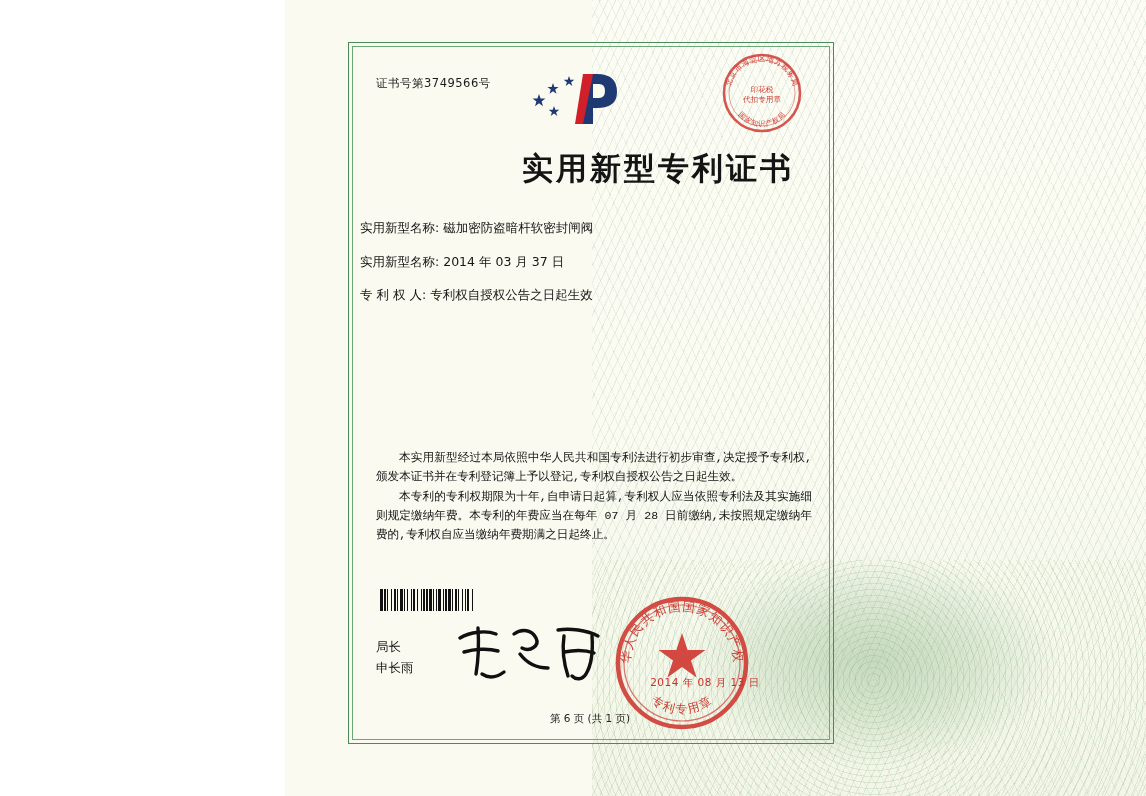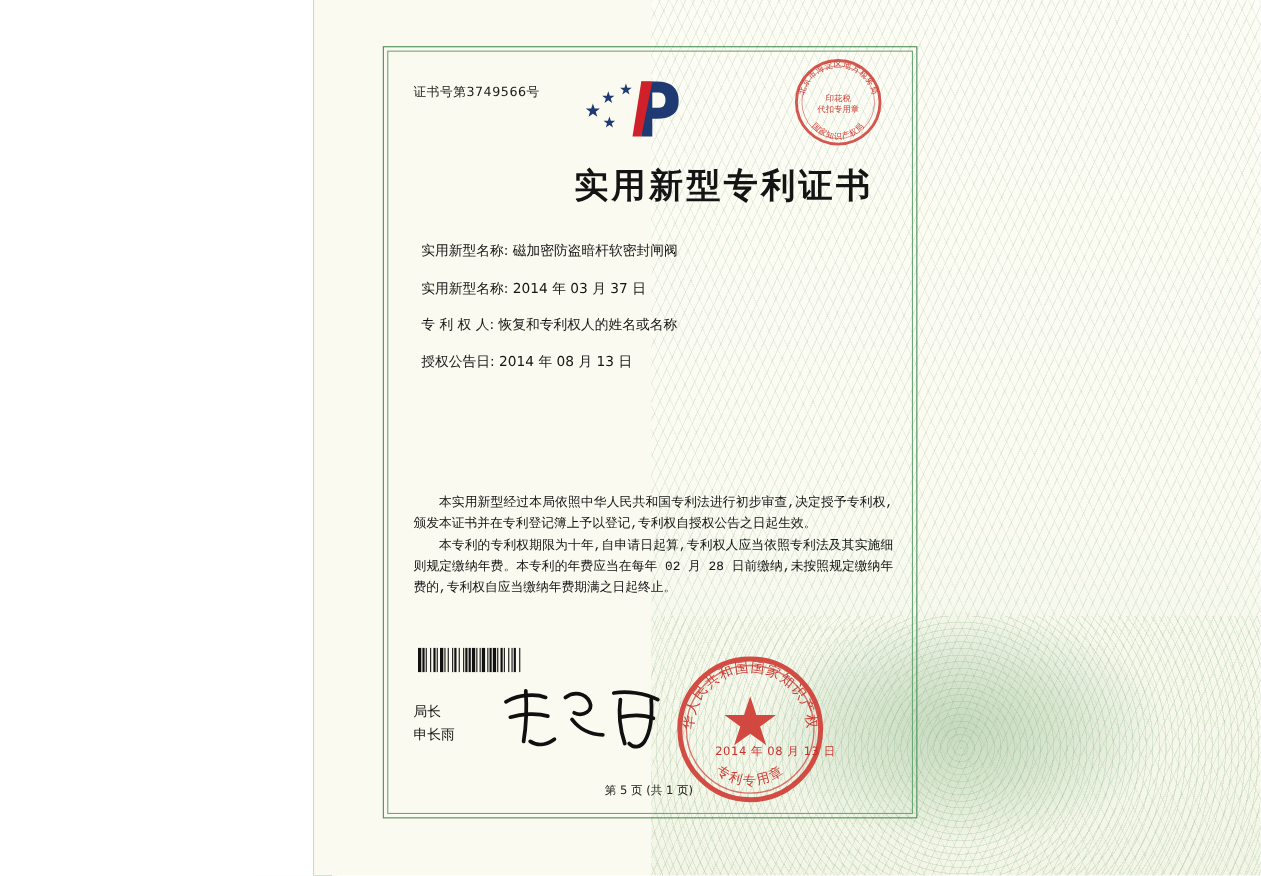--- a/index.html
+++ b/index.html
@@ -121,21 +121,21 @@
     font-size: 31px;
     font-weight: bold;
     letter-spacing: 3px;
     color: #141414;
     font-family: "DejaVu Sans", "Liberation Sans", sans-serif;
     margin-left: 20px;
   }
 
   .fields {
     position: absolute;
-    left: 383px;
+    left: 360px;
     top: 220px;
     width: 440px;
   }
   .field-row {
     font-size: 12.5px;
     color: #151515;
     margin-bottom: 16.5px;
     white-space: nowrap;
     font-family: "DejaVu Sans", "Liberation Sans", sans-serif;
   }
@@ -271,31 +271,27 @@
     <div class="field-row">
       <span class="lab">实用新型名称:</span>
       <span class="val">磁加密防盗暗杆软密封闸阀</span>
     </div>
     <div class="field-row">
       <span class="lab">实用新型名称:</span>
       <span class="val">2014 年 03 月 37 日</span>
     </div>
     <div class="field-row">
       <span class="lab">专 利 权 人:</span>
-      <span class="val">恢复和专利权人的姓名或名称</span>
-    </div>
-    <div class="field-row">
-      <span class="lab">授权公告日:</span>
-      <span class="val">2014 年 08 月 13 日</span>
+      <span class="val">专利权自授权公告之日起生效</span>
     </div>
   </div>
 
   <div class="paragraphs">
     <p>本实用新型经过本局依照中华人民共和国专利法进行初步审查,决定授予专利权,颁发本证书并在专利登记簿上予以登记,专利权自授权公告之日起生效。</p>
-    <p>本专利的专利权期限为十年,自申请日起算,专利权人应当依照专利法及其实施细则规定缴纳年费。本专利的年费应当在每年 02 月 28 日前缴纳,未按照规定缴纳年费的,专利权自应当缴纳年费期满之日起终止。</p>
+    <p>本专利的专利权期限为十年,自申请日起算,专利权人应当依照专利法及其实施细则规定缴纳年费。本专利的年费应当在每年 07 月 28 日前缴纳,未按照规定缴纳年费的,专利权自应当缴纳年费期满之日起终止。</p>
   </div>
 
   <div id="barcode"><i style="width:3px"></i><i style="width:1px;background:transparent"></i><i style="width:2px"></i><i style="width:1px;background:transparent"></i><i style="width:1px"></i><i style="width:3px;background:transparent"></i><i style="width:1px"></i><i style="width:2px;background:transparent"></i><i style="width:2px"></i><i style="width:1px;background:transparent"></i><i style="width:1px"></i><i style="width:2px;background:transparent"></i><i style="width:3px"></i><i style="width:1px;background:transparent"></i><i style="width:1px"></i><i style="width:2px;background:transparent"></i><i style="width:1px"></i><i style="width:3px;background:transparent"></i><i style="width:1px"></i><i style="width:1px;background:transparent"></i><i style="width:2px"></i><i style="width:2px;background:transparent"></i><i style="width:1px"></i><i style="width:3px;background:transparent"></i><i style="width:1px"></i><i style="width:1px;background:transparent"></i><i style="width:2px"></i><i style="width:1px;background:transparent"></i><i style="width:2px"></i><i style="width:1px;background:transparent"></i><i style="width:3px"></i><i style="width:1px;background:transparent"></i><i style="width:1px"></i><i style="width:2px;background:transparent"></i><i style="width:1px"></i><i style="width:1px;background:transparent"></i><i style="width:3px"></i><i style="width:2px;background:transparent"></i><i style="width:1px"></i><i style="width:1px;background:transparent"></i><i style="width:2px"></i><i style="width:1px;background:transparent"></i><i style="width:3px"></i><i style="width:1px;background:transparent"></i><i style="width:1px"></i><i style="width:2px;background:transparent"></i><i style="width:2px"></i><i style="width:1px;background:transparent"></i><i style="width:1px"></i><i style="width:3px;background:transparent"></i><i style="width:1px"></i><i style="width:2px;background:transparent"></i><i style="width:1px"></i><i style="width:1px;background:transparent"></i><i style="width:2px"></i><i style="width:3px;background:transparent"></i><i style="width:1px"></i><i style="width:1px;background:transparent"></i></div>
 
   <div class="sig-labels">
     <div>局长</div>
     <div>申长雨</div>
   </div>
 
   <svg id="handwriting" viewBox="0 0 160 68">
@@ -339,14 +335,14 @@
       <textPath href="#sArcTop" startOffset="50%" text-anchor="middle">北京市海淀区地方税务局</textPath>
     </text>
     <text x="41" y="40" font-size="7.6" fill="#cf3a32" text-anchor="middle" font-family="DejaVu Sans, sans-serif">印花税</text>
     <text x="41" y="50" font-size="7.6" fill="#cf3a32" text-anchor="middle" font-family="DejaVu Sans, sans-serif">代扣专用章</text>
     <path id="sArcBottom" d="M 13 55 A 30 30 0 0 0 69 55" fill="none"></path>
     <text font-size="7.2" fill="#cf3a32" font-family="DejaVu Sans, sans-serif" letter-spacing="0.6">
       <textPath href="#sArcBottom" startOffset="50%" text-anchor="middle">国家知识产权局</textPath>
     </text>
   </svg>
 
-  <div class="page-foot">第 5 页 (共 1 页)</div>
+  <div class="page-foot">第 6 页 (共 1 页)</div>
 </div>
 
 </body></html>

